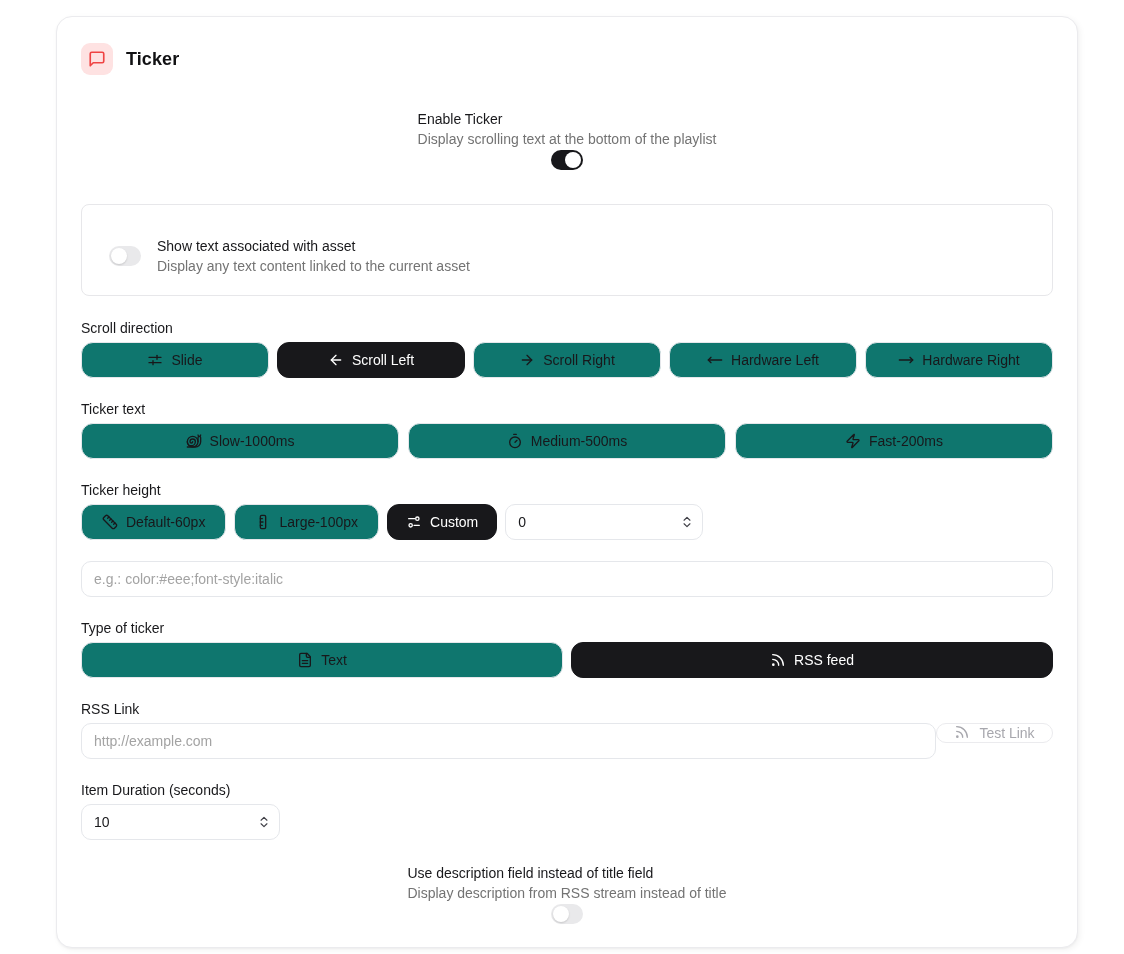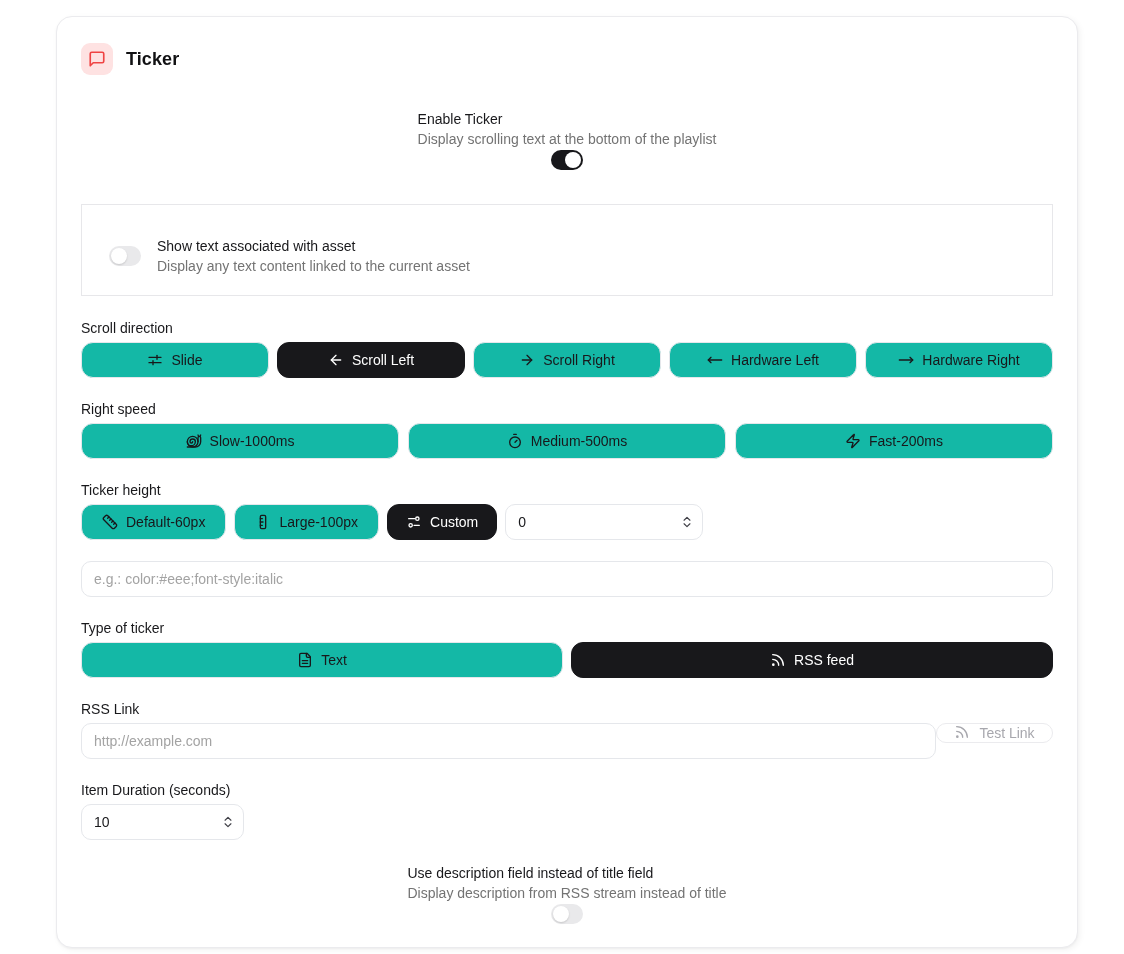--- a/index.html
+++ b/index.html
@@ -34,32 +34,32 @@
   .toggle.off { background: #e9e9eb; }
   .toggle .knob {
     position: absolute; top: 2px; width: 16px; height: 16px; border-radius: 50%;
     background: #ffffff; box-shadow: 0 1px 2px rgba(0,0,0,0.15);
   }
   .toggle.on  .knob { right: 2px; }
   .toggle.off .knob { left: 2px; }
 
   
   .asset-box {
-    border: 1px solid #e7e7ea; border-radius: 0;
+    border: 1px solid #e7e7ea; border-radius: 8px;
     padding: 20px 24px 8px 27px; display: flex; align-items: center; gap: 8px;
     margin-bottom: 22px; min-height: 92px;
   }
 
   
   .section { margin-top: 21px; }
   .section-label { font-size: 14px; font-weight: 400; color: #18181b; line-height: 20px; margin-bottom: 4px; }
 
   .btn-row { display: flex; gap: 8px; }
   .opt-btn {
-    height: 36px; border: 1px solid #e5e7eb; border-radius: 12px; background: #14b8a6;
+    height: 36px; border: 1px solid #e5e7eb; border-radius: 12px; background: #0f766e;
     display: flex; align-items: center; justify-content: center; gap: 8px;
     font-family: inherit; font-size: 14px; color: #18181b; cursor: pointer;
     padding: 0 20px; white-space: nowrap;
   }
   .opt-btn.grow { flex: 1 1 0; padding: 0 8px; }
   .opt-btn.selected { background: #18181b; border-color: #18181b; color: #ffffff; }
   .opt-btn .icon { display: flex; align-items: center; }
 
   
   .text-input {
@@ -168,21 +168,21 @@
               <path d="m18 8 4 4-4 4"></path>
               <path d="M2 12h20"></path>
             </svg>
         </span>
         <span>Hardware Right</span>
       </button>
     </div>
   </div>
 
   <div class="section">
-    <div class="section-label">Right speed</div>
+    <div class="section-label">Ticker text</div>
     <div class="btn-row" style="gap:9px;">
       <button class="opt-btn grow">
         <span class="icon">
           <svg width="16" height="16" viewBox="0 0 24 24" fill="none" stroke="currentColor" stroke-width="2" stroke-linecap="round" stroke-linejoin="round">
               <path d="M2 13a6 6 0 1 0 12 0 4 4 0 1 0-8 0 2 2 0 0 0 4 0"></path>
               <circle cx="10" cy="13" r="8"></circle>
               <path d="M2 21h12c4.4 0 8-3.6 8-8V7a2 2 0 1 0-4 0v6"></path>
               <path d="M18 3 19.1 5.2"></path>
               <path d="M22 3 20.9 5.2"></path>
             </svg>
@@ -304,21 +304,21 @@
               <circle cx="5" cy="19" r="1" fill="currentColor"></circle>
             </svg>
         </span>
         <span>Test Link</span>
       </button>
     </div>
   </div>
 
   <div class="section">
     <div class="section-label">Item Duration (seconds)</div>
-    <div class="num-input" style="width:163px;">
+    <div class="num-input" style="width:199px;">
       <input class="text-input" type="text" value="10" style="">
       <span class="spinner">
         <svg width="14" height="14" viewBox="0 0 24 24" fill="none" stroke="currentColor" stroke-width="2" stroke-linecap="round" stroke-linejoin="round">
             <path d="m7 9 5-5 5 5"></path>
             <path d="m7 15 5 5 5-5"></path>
           </svg>
       </span>
     </div>
   </div>
 

